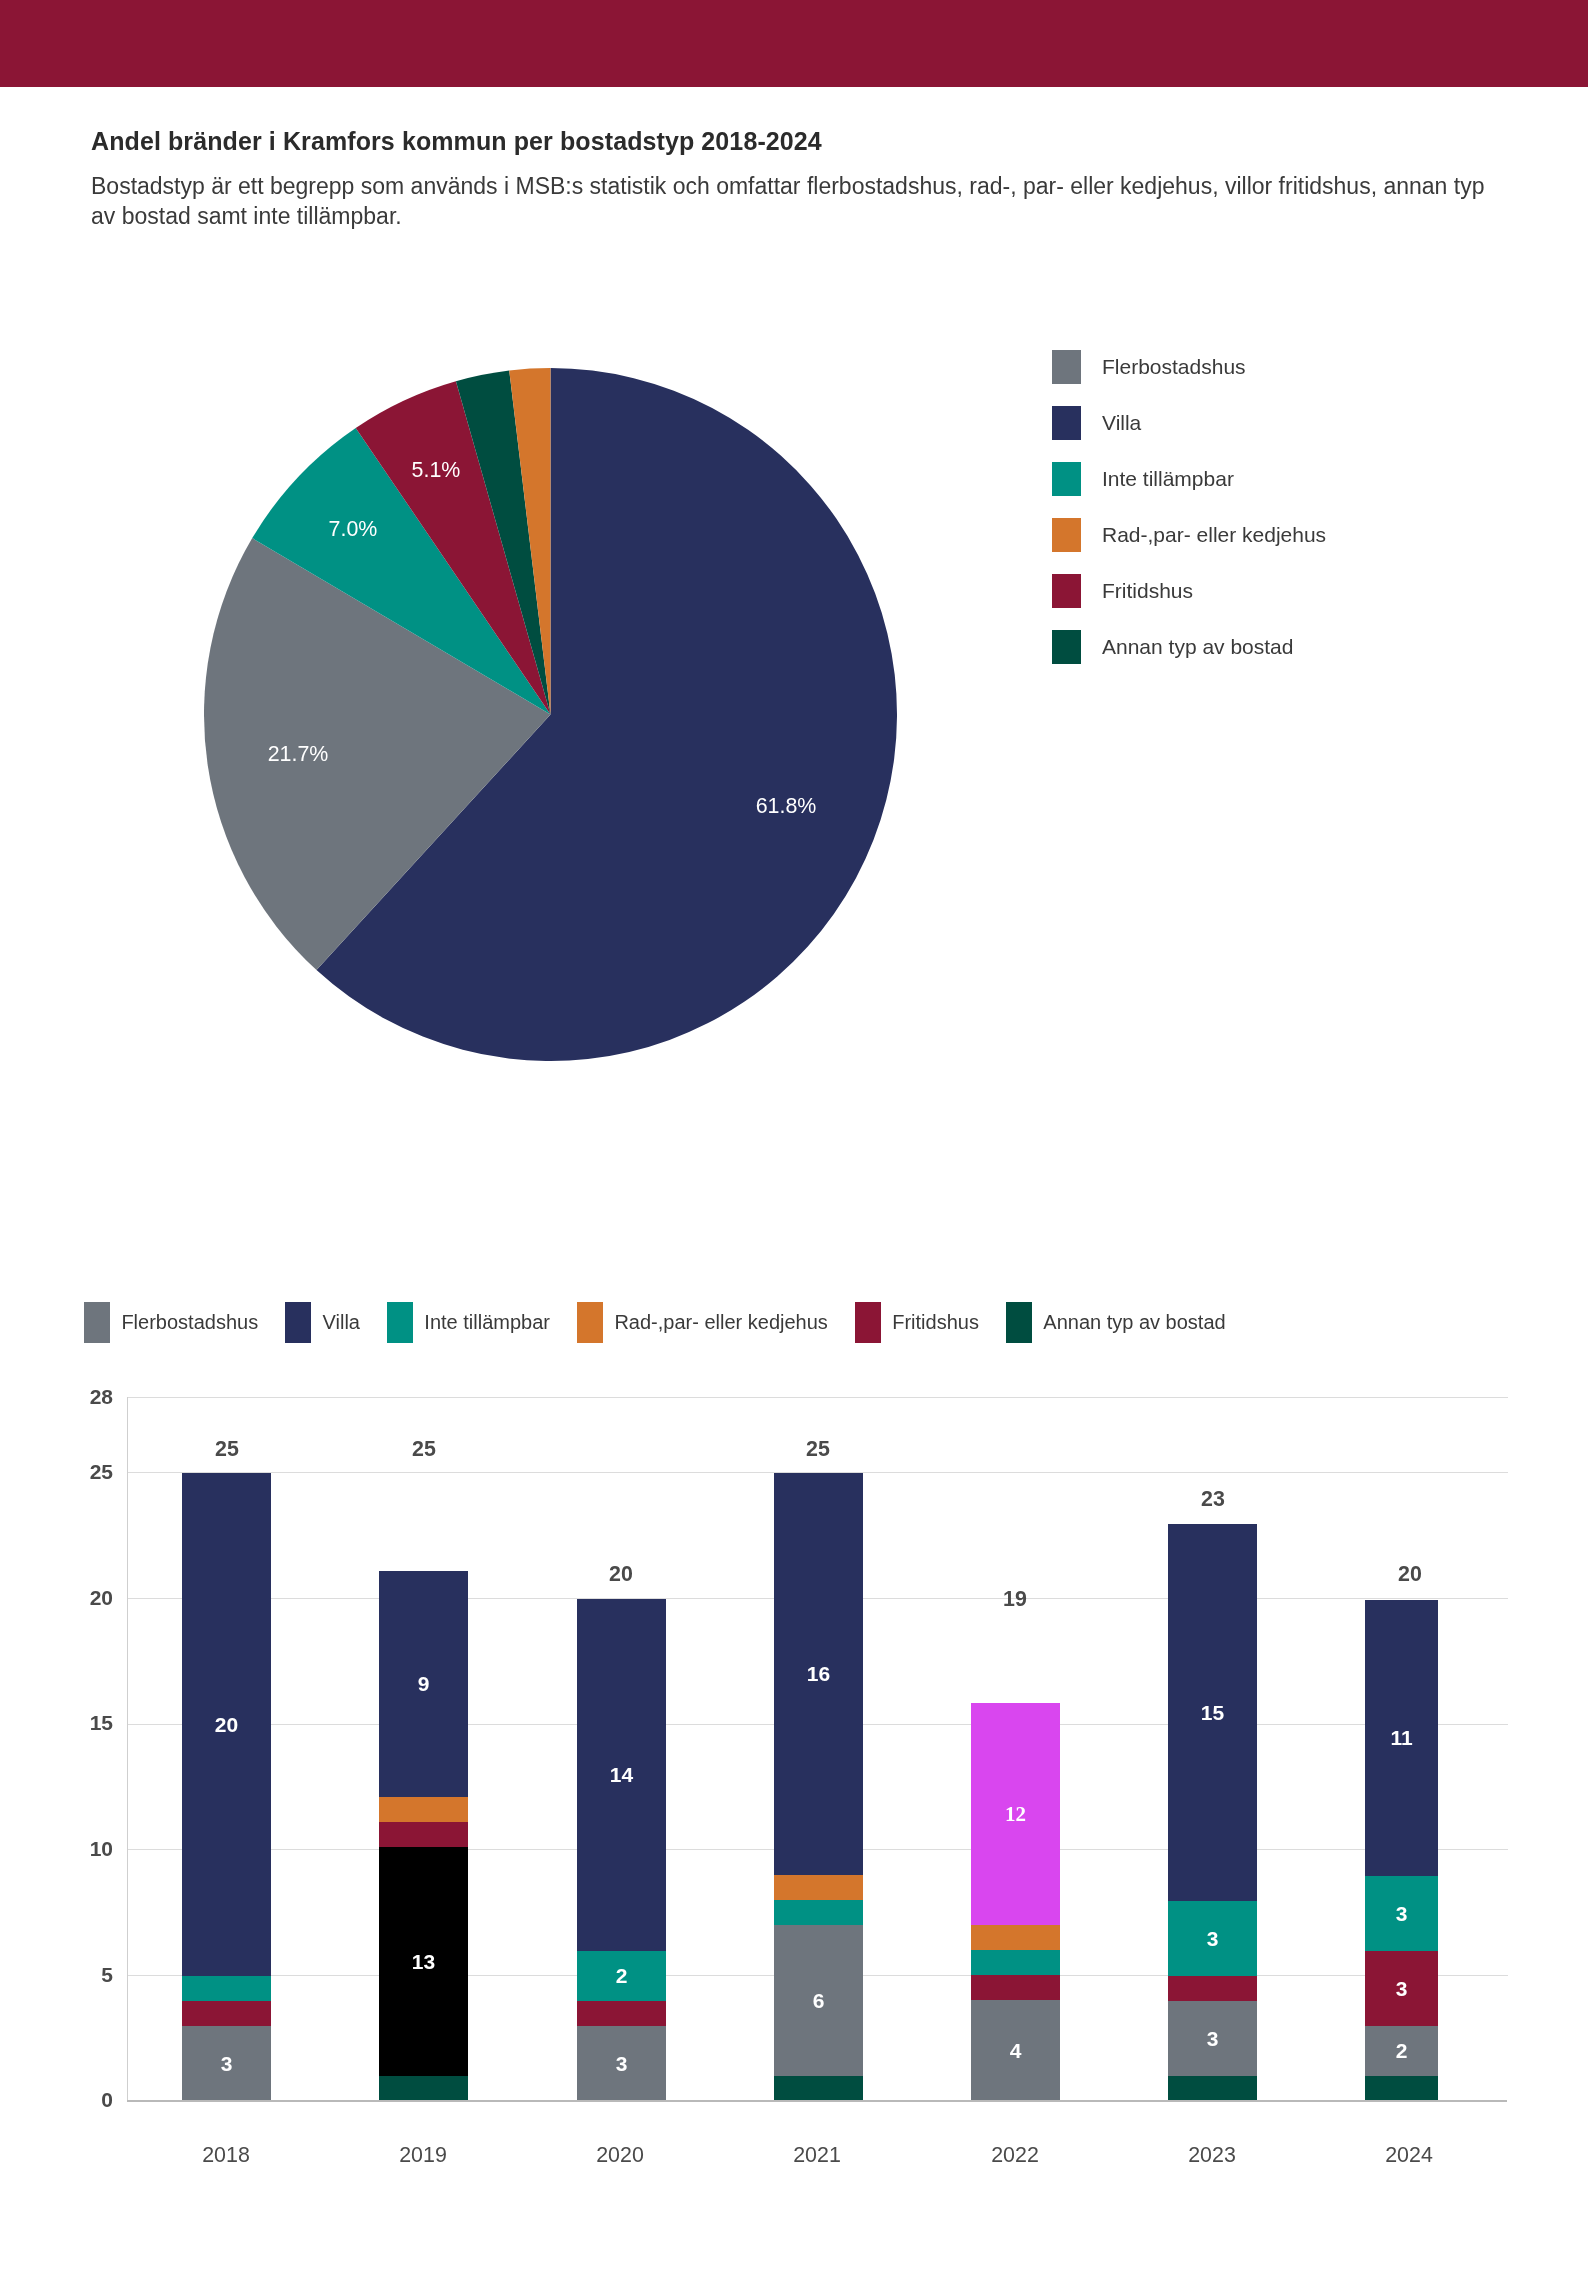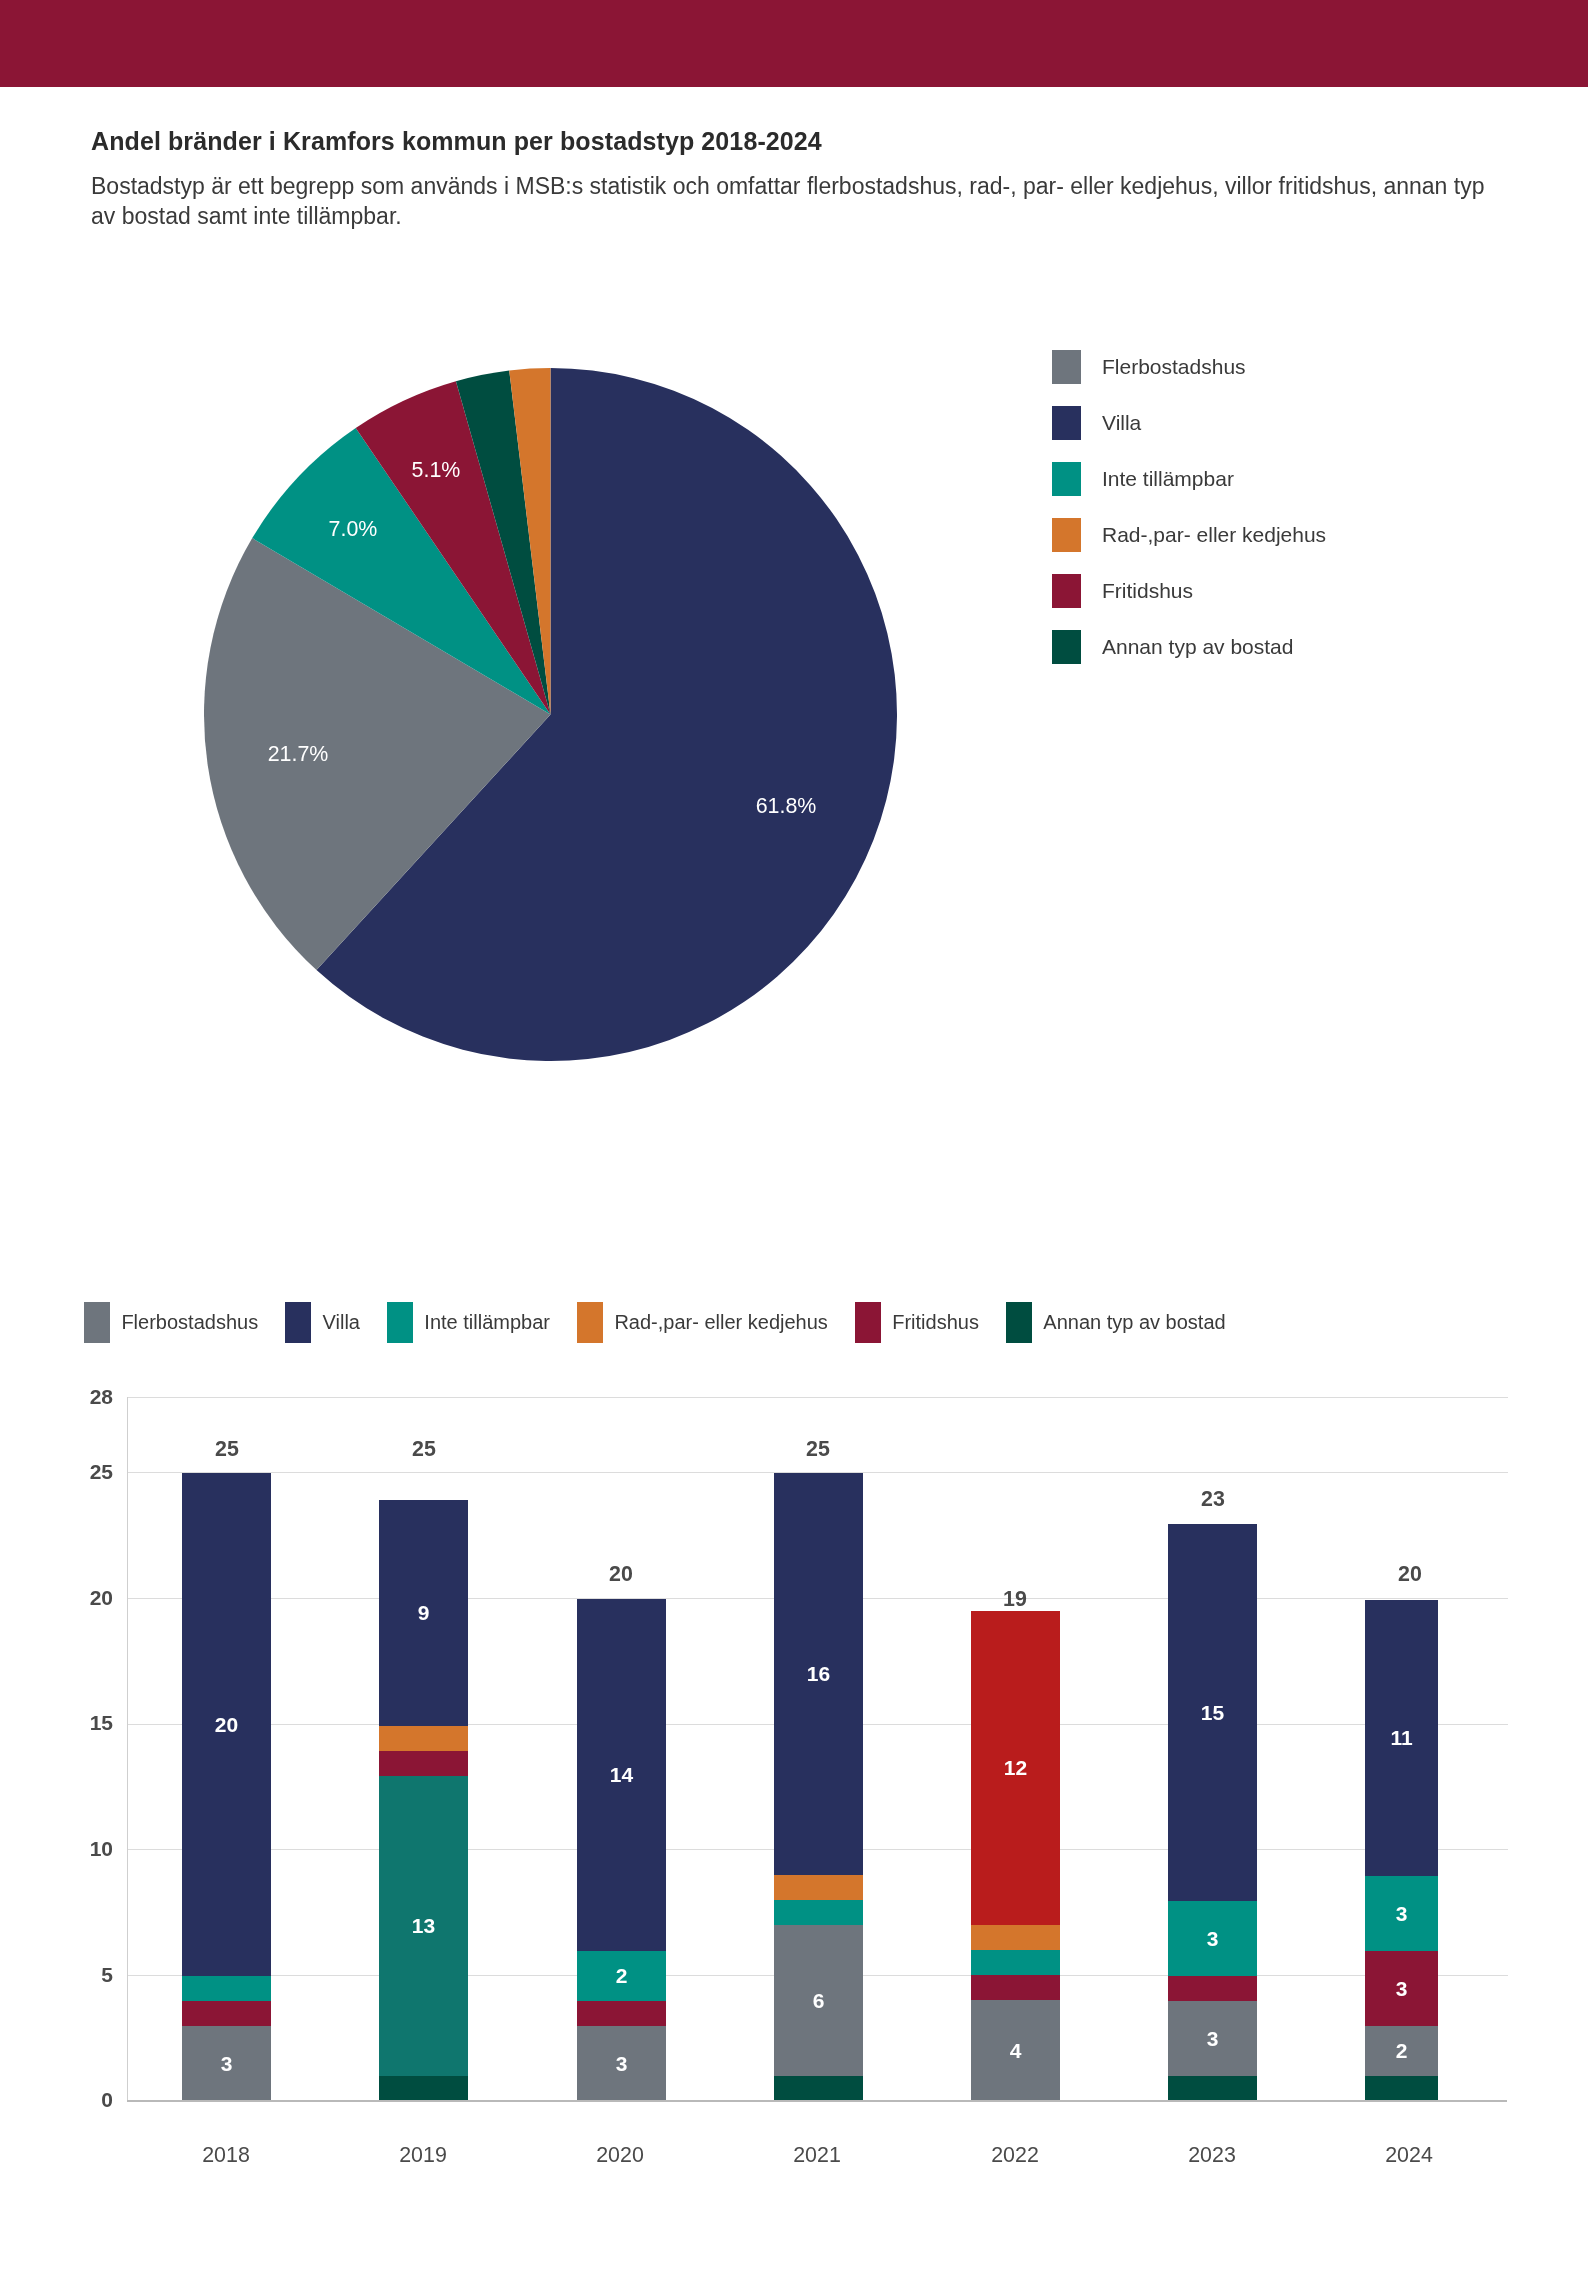--- a/index.html
+++ b/index.html
@@ -301,21 +301,21 @@
           <span class="seg-label">3</span>
         </div>
       </div>
       <div class="bar-total" style="left: 296px; top: 40px;">25</div>
       <div class="bar-col" style="left: 251px; width: 89px;">
         <div class="seg" style="height: 226px; background: rgb(40, 48, 94);">
           <span class="seg-label">9</span>
         </div>
         <div class="seg" style="height: 25px; background: rgb(212, 118, 44);"></div>
         <div class="seg" style="height: 25px; background: rgb(139, 21, 53);"></div>
-        <div class="seg" style="height: 300px; background: #0f766e;">
+        <div class="seg" style="height: 229px; background: #000000;">
           <span class="seg-label">13</span>
         </div>
         <div class="seg" style="height: 25px; background: rgb(0, 77, 64);"></div>
       </div>
       <div class="bar-total" style="left: 493px; top: 165px;">20</div>
       <div class="bar-col" style="left: 449px; width: 89px;">
         <div class="seg" style="height: 352px; background: rgb(40, 48, 94);">
           <span class="seg-label">14</span>
         </div>
         <div class="seg" style="height: 50px; background: rgb(0, 145, 132);">
@@ -333,21 +333,21 @@
         </div>
         <div class="seg" style="height: 25px; background: rgb(212, 118, 44);"></div>
         <div class="seg" style="height: 25px; background: rgb(0, 145, 132);"></div>
         <div class="seg" style="height: 151px; background: rgb(110, 117, 125);">
           <span class="seg-label">6</span>
         </div>
         <div class="seg" style="height: 25px; background: rgb(0, 77, 64);"></div>
       </div>
       <div class="bar-total" style="left: 887px; top: 190px;">19</div>
       <div class="bar-col" style="left: 843px; width: 89px;">
-        <div class="seg" style="height: 314px; background: #b91c1c;">
+        <div class="seg" style="height: 222px; background: #d946ef; font-family: Liberation Serif, serif;">
           <span class="seg-label">12</span>
         </div>
         <div class="seg" style="height: 25px; background: rgb(212, 118, 44);"></div>
         <div class="seg" style="height: 25px; background: rgb(0, 145, 132);"></div>
         <div class="seg" style="height: 25px; background: rgb(139, 21, 53);"></div>
         <div class="seg" style="height: 101px; background: rgb(110, 117, 125);">
           <span class="seg-label">4</span>
         </div>
       </div>
       <div class="bar-total" style="left: 1085px; top: 90px;">23</div>

